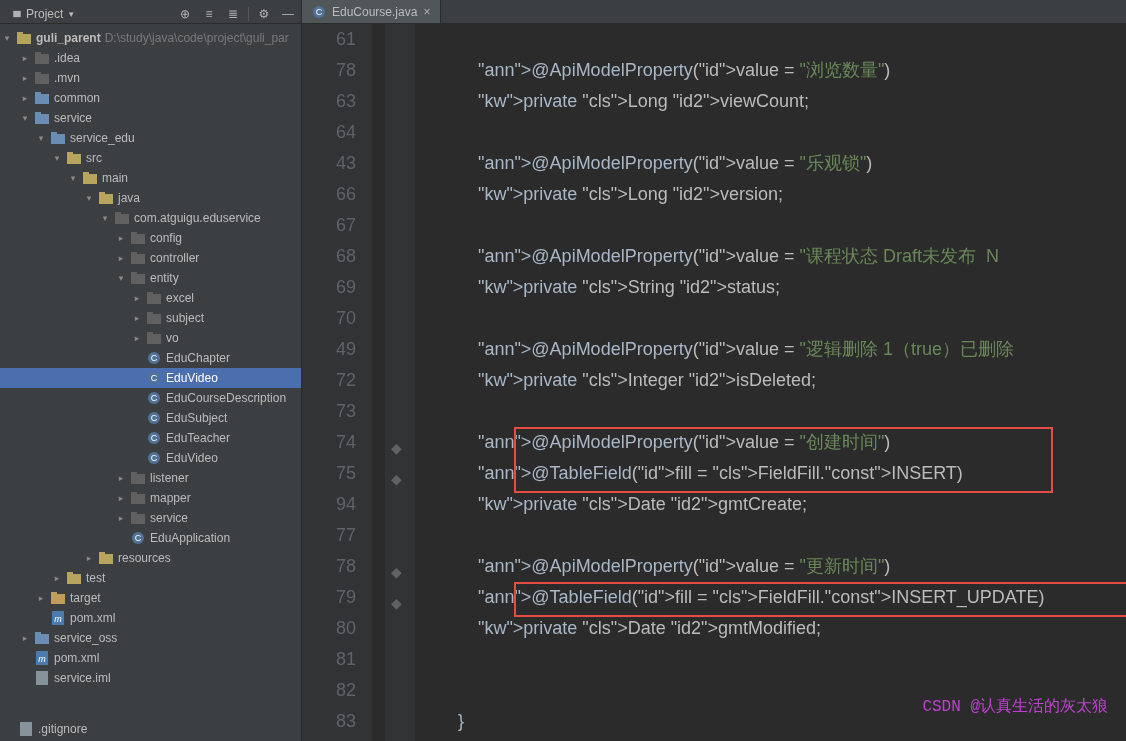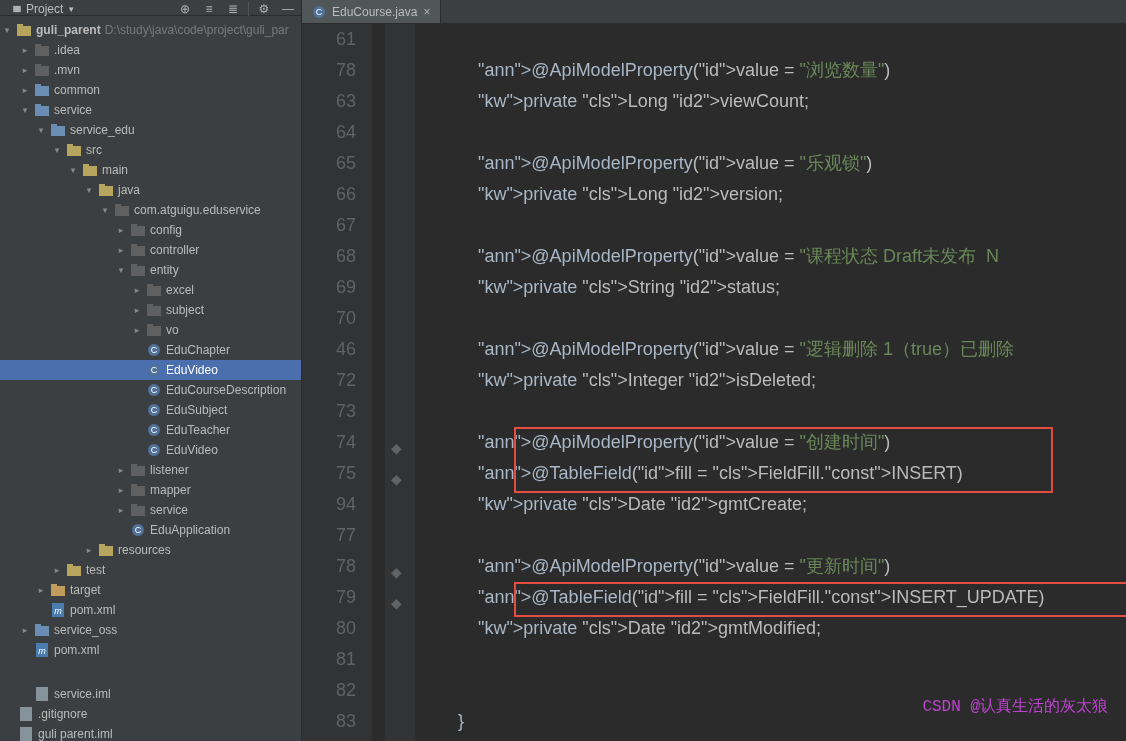--- a/index.html
+++ b/index.html
@@ -1,19 +1,19 @@
 <!DOCTYPE html>
 <html><head>
 <meta charset="utf-8">
 <style>
 * { margin:0; padding:0; box-sizing:border-box; font-family:"Segoe UI",Arial,sans-serif; }
 body { background:#3c3f41; color:#bbbbbb; width:1126px; height:741px; overflow:hidden; font-size:12px; }
 .main { display:flex; height:100%; }
 .sidebar { width:302px; background:#3c3f41; border-right:1px solid #2b2b2b; display:flex; flex-direction:column; }
-.toolbar { height:16px; display:flex; align-items:flex-start; border-bottom:1px solid #2b2b2b; padding:0 4px; }
+.toolbar { height:24px; display:flex; align-items:flex-end; border-bottom:1px solid #2b2b2b; padding:0 4px; }
 .tool-lbl { display:flex; align-items:center; gap:4px; padding:2px 8px; }
 .tool-lbl svg { width:10px; height:10px; }
 .tool-icons { margin-left:auto; display:flex; gap:6px; align-items:center; }
 .tool-icons span { width:18px; height:18px; display:flex; align-items:center; justify-content:center; color:#afb1b3; cursor:pointer; }
 .tool-icons .sep { width:1px; height:14px; background:#555; }
 .tree { flex:1; overflow:auto; padding:4px 0; }
 .tree-row { display:flex; align-items:center; height:20px; white-space:nowrap; cursor:pointer; padding-right:4px; }
 .tree-row.selected { background:#4b6eaf; color:#fff; }
 .tree-row .arrow { width:10px; text-align:center; color:#888; font-size:9px; }
 .tree-row .icn { width:16px; height:16px; margin:0 4px; display:flex; align-items:center; justify-content:center; }
@@ -377,30 +377,30 @@
           <div class="tree-row" style="padding-left: 20px;">
             <span class="arrow"></span>
             <span class="icn">
               <svg width="14" height="14">
                 <rect width="12" height="14" x="1" fill="#4a7cb0"></rect>
                 <text x="7" y="11" text-anchor="middle" fill="#fff" font-size="9" font-style="italic">m</text>
               </svg>
             </span>
             <span class="txt">pom.xml</span>
           </div>
-          <div class="tree-row" style="padding-left: 20px; margin-top: 24px;">
+          <div class="tree-row" style="padding-left: 20px;">
             <span class="arrow"></span>
             <span class="icn">
               <svg width="12" height="14">
                 <rect width="12" height="14" fill="#87939a"></rect>
               </svg>
             </span>
             <span class="txt">service.iml</span>
           </div>
-          <div class="tree-row" style="padding-left: 4px;">
+          <div class="tree-row" style="padding-left: 4px; margin-top: 31px;">
             <span class="arrow"></span>
             <span class="icn">
               <svg width="12" height="14">
                 <rect width="12" height="14" fill="#87939a"></rect>
               </svg>
             </span>
             <span class="txt">.gitignore</span>
           </div>
           <div class="tree-row" style="padding-left: 4px;">
             <span class="arrow"></span>
@@ -425,27 +425,27 @@
         <span>EduCourse.java</span>
         <span class="close">×</span>
       </div>
     </div>
     <div class="editor">
       <div class="gutter" id="gutter">
           <div>61</div>
           <div>78</div>
           <div>63</div>
           <div>64</div>
-          <div>65</div>
+          <div>43</div>
           <div>66</div>
           <div>67</div>
           <div>68</div>
           <div>69</div>
           <div>70</div>
-          <div>46</div>
+          <div>49</div>
           <div>72</div>
           <div>73</div>
           <div>74</div>
           <div>75</div>
           <div>94</div>
           <div>77</div>
           <div>78</div>
           <div>79</div>
           <div>80</div>
           <div>81</div>

